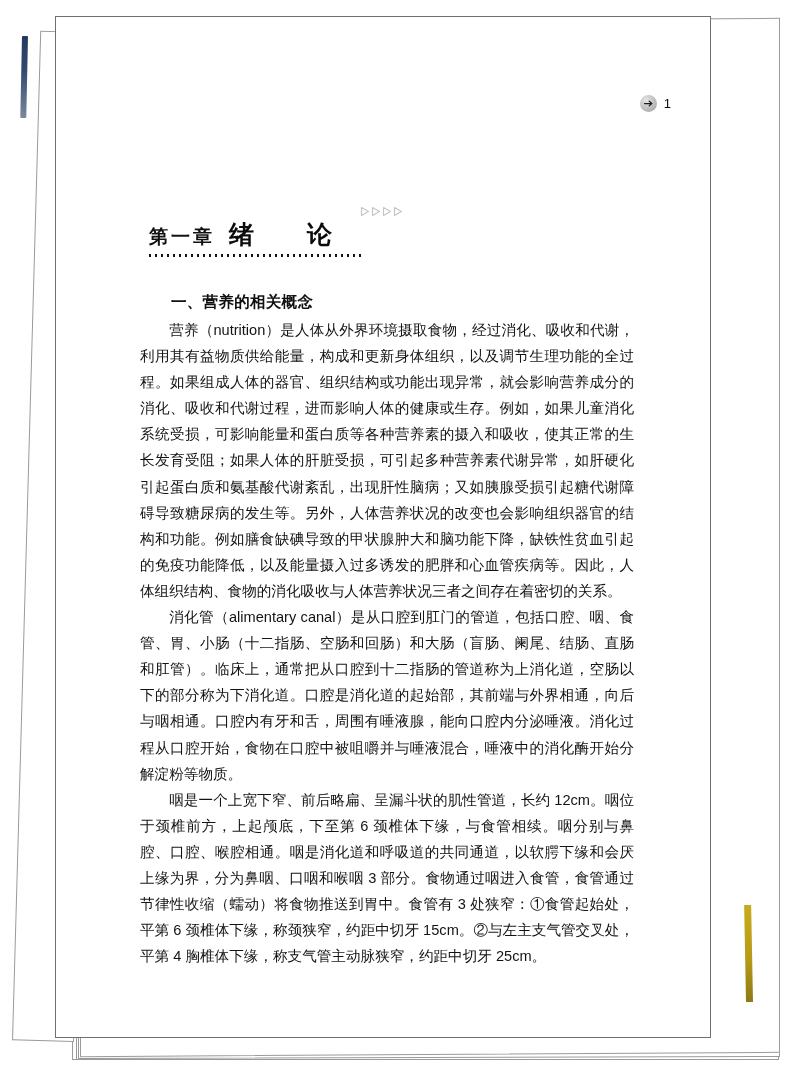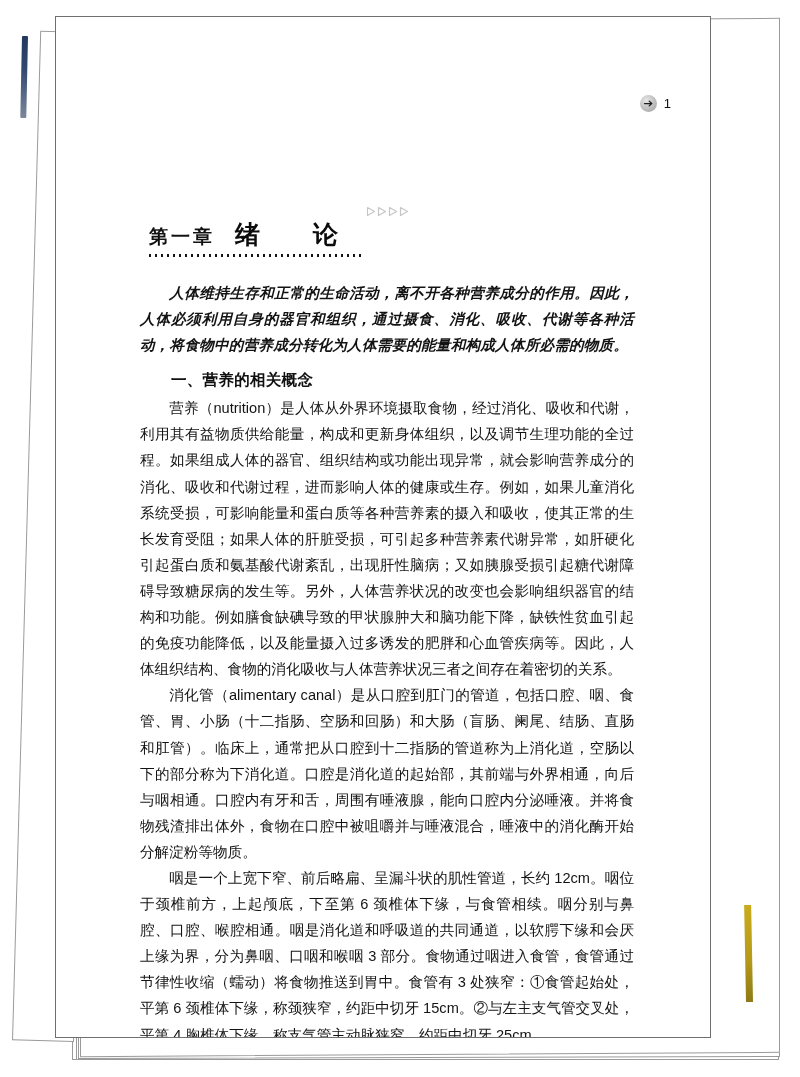--- a/index.html
+++ b/index.html
@@ -110,21 +110,21 @@
     font-size: 19px;
     letter-spacing: 3px;
     color: #111;
     margin-top: 44px;
   }
   .chapter-name {
     font-family: "Liberation Serif", "DejaVu Serif", serif;
     font-weight: bold;
     font-size: 25px;
     letter-spacing: 14px;
-    margin-left: 20px;
+    margin-left: 14px;
     color: #0b0b0b;
   }
   .chapter-arrows {
     margin-left: 14px;
     display: inline-flex;
     gap: 1px;
     align-self: center;
     position: relative;
     top: -4px;
   }
@@ -210,26 +210,25 @@
               <path d="M34.5 2.5 L41.5 6.5 L34.5 10.5 Z"></path>
             </g>
           </svg>
         </span>
       </div>
       <div class="chapter-rule"></div>
     </div>
 
     <div class="body-area">
 
-      <p class="para kai">人体维持生存和正常的生命活动，离不开各种营养成分的作用。因此，人体必须利用自身的器官和组织，通过摄食、消化、吸收、代谢等各种活动，将食物中的营养成分转化为人体需要的能量和构成人体所必需的物质。</p>
 
       <h2 class="section">一、营养的相关概念</h2>
 
       <p class="para song">营养（nutrition）是人体从外界环境摄取食物，经过消化、吸收和代谢，利用其有益物质供给能量，构成和更新身体组织，以及调节生理功能的全过程。如果组成人体的器官、组织结构或功能出现异常，就会影响营养成分的消化、吸收和代谢过程，进而影响人体的健康或生存。例如，如果儿童消化系统受损，可影响能量和蛋白质等各种营养素的摄入和吸收，使其正常的生长发育受阻；如果人体的肝脏受损，可引起多种营养素代谢异常，如肝硬化引起蛋白质和氨基酸代谢紊乱，出现肝性脑病；又如胰腺受损引起糖代谢障碍导致糖尿病的发生等。另外，人体营养状况的改变也会影响组织器官的结构和功能。例如膳食缺碘导致的甲状腺肿大和脑功能下降，缺铁性贫血引起的免疫功能降低，以及能量摄入过多诱发的肥胖和心血管疾病等。因此，人体组织结构、食物的消化吸收与人体营养状况三者之间存在着密切的关系。</p>
 
 
-      <p class="para song">消化管（alimentary canal）是从口腔到肛门的管道，包括口腔、咽、食管、胃、小肠（十二指肠、空肠和回肠）和大肠（盲肠、阑尾、结肠、直肠和肛管）。临床上，通常把从口腔到十二指肠的管道称为上消化道，空肠以下的部分称为下消化道。口腔是消化道的起始部，其前端与外界相通，向后与咽相通。口腔内有牙和舌，周围有唾液腺，能向口腔内分泌唾液。并将食物残渣排出体外，食物在口腔中被咀嚼并与唾液混合，唾液中的消化酶开始分解淀粉等物质。</p>
+      <p class="para song">消化管（alimentary canal）是从口腔到肛门的管道，包括口腔、咽、食管、胃、小肠（十二指肠、空肠和回肠）和大肠（盲肠、阑尾、结肠、直肠和肛管）。临床上，通常把从口腔到十二指肠的管道称为上消化道，空肠以下的部分称为下消化道。口腔是消化道的起始部，其前端与外界相通，向后与咽相通。口腔内有牙和舌，周围有唾液腺，能向口腔内分泌唾液。消化过程从口腔开始，食物在口腔中被咀嚼并与唾液混合，唾液中的消化酶开始分解淀粉等物质。</p>
 
       <p class="para song">咽是一个上宽下窄、前后略扁、呈漏斗状的肌性管道，长约 12cm。咽位于颈椎前方，上起颅底，下至第 6 颈椎体下缘，与食管相续。咽分别与鼻腔、口腔、喉腔相通。咽是消化道和呼吸道的共同通道，以软腭下缘和会厌上缘为界，分为鼻咽、口咽和喉咽 3 部分。食物通过咽进入食管，食管通过节律性收缩（蠕动）将食物推送到胃中。食管有 3 处狭窄：①食管起始处，平第 6 颈椎体下缘，称颈狭窄，约距中切牙 15cm。②与左主支气管交叉处，平第 4 胸椎体下缘，称支气管主动脉狭窄，约距中切牙 25cm。</p>
 
     </div>
   </div>
 </div>
 
 </body></html>

